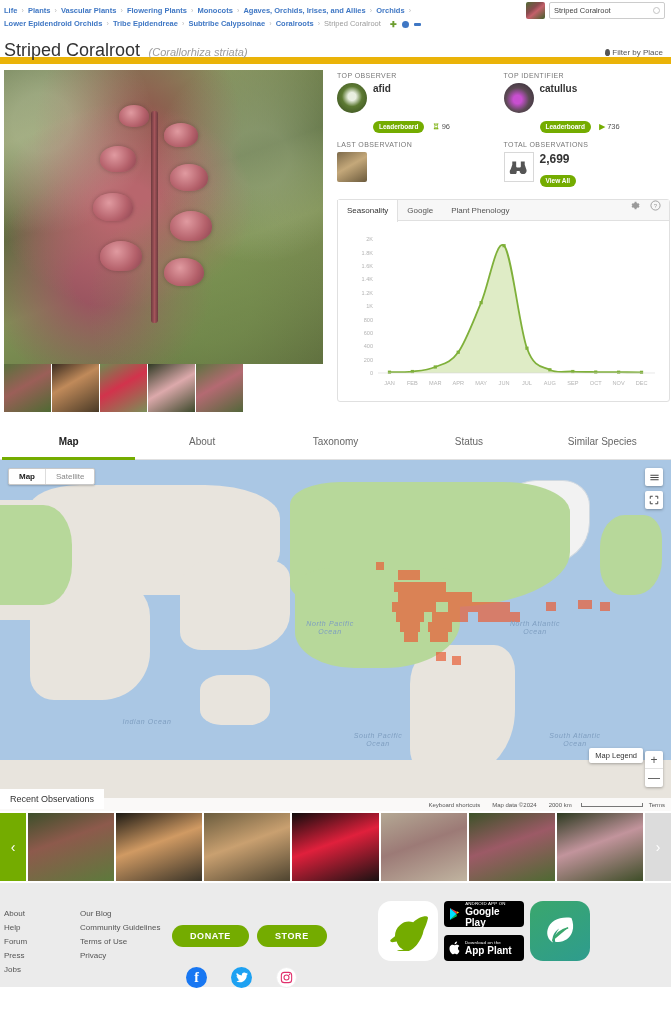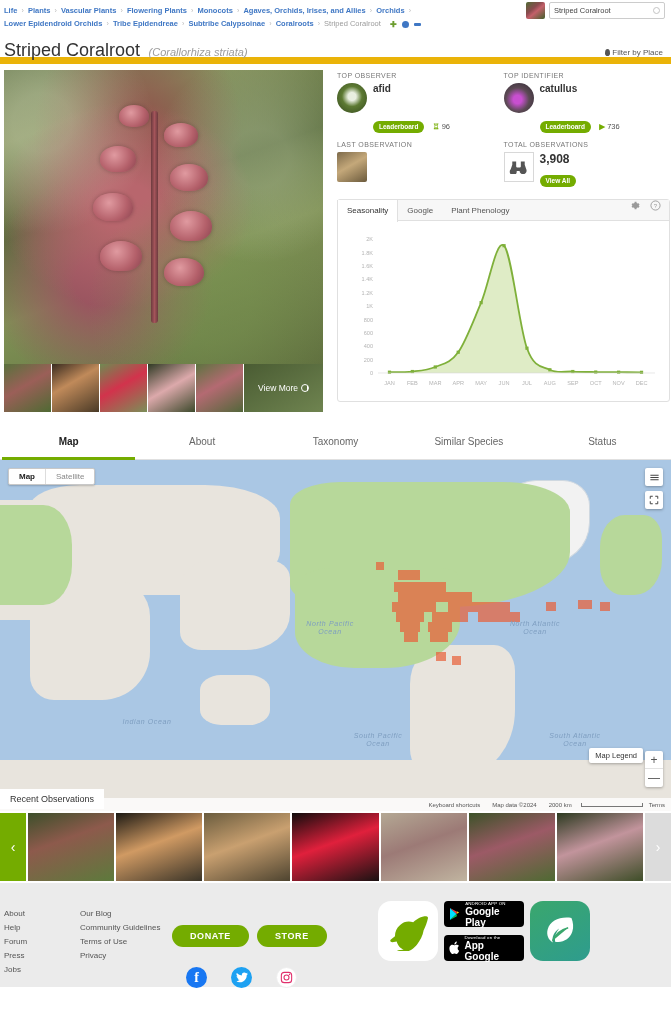--- a/index.html
+++ b/index.html
@@ -255,24 +255,20 @@
       <div class="bloom" style="left:52%;top:48%;width:42px;height:30px;"></div>
       <div class="bloom" style="left:30%;top:58%;width:42px;height:30px;"></div>
       <div class="bloom" style="left:50%;top:64%;width:40px;height:28px;"></div>
     </div>
     <div class="thumbs">
       <div class="t t1"></div>
       <div class="t t2"></div>
       <div class="t t3"></div>
       <div class="t t4"></div>
       <div class="t t5"></div>
-      <div class="viewmore">
-        <span>View More</span>
-        <span class="vm-icon"></span>
-      </div>
     </div>
   </div>
 
   <div class="stats-col">
     <div class="stats-grid">
 
       <div class="stat-cell">
         <div class="stat-label">TOP OBSERVER</div>
         <div class="stat-body">
           <div class="av av-obs"></div>
@@ -305,21 +301,21 @@
 
       <div class="stat-cell">
         <div class="stat-label">TOTAL OBSERVATIONS</div>
         <div class="stat-body">
           <div class="av-box">
             <svg width="19" height="14" viewBox="0 0 24 18">
               <path d="M4 2h5v6.5c0 .6.5 1 1 1h4c.6 0 1-.4 1-1V2h5v4l2 6a4.5 4.5 0 1 1-8.6 2H9.6A4.5 4.5 0 1 1 2 12l2-6z" fill="#555"></path>
             </svg>
           </div>
           <div>
-            <div class="bignum">3,908</div>
+            <div class="bignum">2,699</div>
             <span class="pill">View All</span>
           </div>
         </div>
       </div>
 
     </div>
 
     <div class="chart-card">
       <div class="chart-tabs">
         <div class="ctab active">Seasonality</div>
@@ -378,22 +374,22 @@
           </svg>
       </div>
     </div>
   </div>
 </div>
 
 <div class="main-tabs">
   <div class="mtab active">Map</div>
   <div class="mtab">About</div>
   <div class="mtab">Taxonomy</div>
+  <div class="mtab">Status</div>
   <div class="mtab">Similar Species</div>
-  <div class="mtab">Status</div>
 </div>
 
 <div class="map">
 
   <div class="landmass" style="left:0;top:40px;width:60px;height:120px;border-radius:0 40% 30% 0;"></div>
   <div class="landmass" style="left:30px;top:25px;width:250px;height:110px;border-radius:20% 30% 40% 10%;"></div>
   <div class="landmass" style="left:30px;top:120px;width:120px;height:120px;border-radius:10% 30% 40% 20%;"></div>
   <div class="landmass" style="left:180px;top:100px;width:110px;height:90px;border-radius:30% 20% 40% 20%;"></div>
   <div class="landmass" style="left:200px;top:215px;width:70px;height:50px;border-radius:30%;"></div>
   <div class="landmass" style="left:410px;top:185px;width:105px;height:130px;border-radius:30% 20% 50% 20%;"></div>
@@ -533,21 +529,21 @@
           <div class="sm">ANDROID APP ON</div>
           <div class="lg">Google Play</div>
         </div>
       </div>
       <div class="badge">
         <svg width="12" height="14" viewBox="0 0 22 26">
           <path fill="#fff" d="M16.5 13.6c0-3 2.4-4.4 2.5-4.5-1.4-2-3.5-2.3-4.3-2.3-1.8-.2-3.5 1.1-4.4 1.1-.9 0-2.3-1.1-3.8-1-2 0-3.8 1.1-4.8 2.9-2 3.5-.5 8.8 1.5 11.7 1 1.4 2.1 3 3.6 2.9 1.4-.1 2-.9 3.7-.9s2.2.9 3.8.9c1.5 0 2.5-1.4 3.5-2.8 1.1-1.6 1.5-3.2 1.5-3.3 0 0-2.8-1.1-2.8-4.7zM13.7 4.4c.8-1 1.3-2.3 1.2-3.7-1.2 0-2.6.8-3.4 1.8-.7.9-1.4 2.3-1.2 3.6 1.3.1 2.6-.7 3.4-1.7z"></path>
         </svg>
         <div>
           <div class="sm">Download on the</div>
-          <div class="lg">App Google</div>
+          <div class="lg">App Plant</div>
         </div>
       </div>
     </div>
     <div class="app-tile app-seek">
       <svg width="36" height="36" viewBox="0 0 44 44">
         <path fill="#fff" d="M36 6c-14-2-26 3-29 14-2 7 1 13 6 16-1-7 2-13 8-17-4 5-6 10-5 16 9 2 18-3 21-12 2-6 1-12-1-17z"></path>
         <path fill="#3aa76d" d="M13 34c4-9 11-14 19-16" stroke="#3aa76d" stroke-width="2"></path>
       </svg>
     </div>
   </div>

